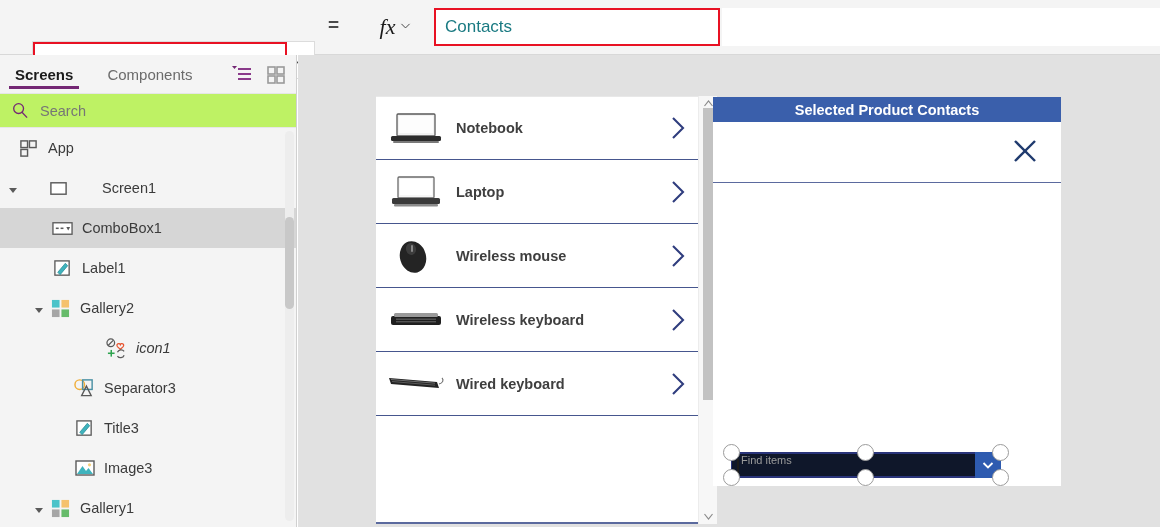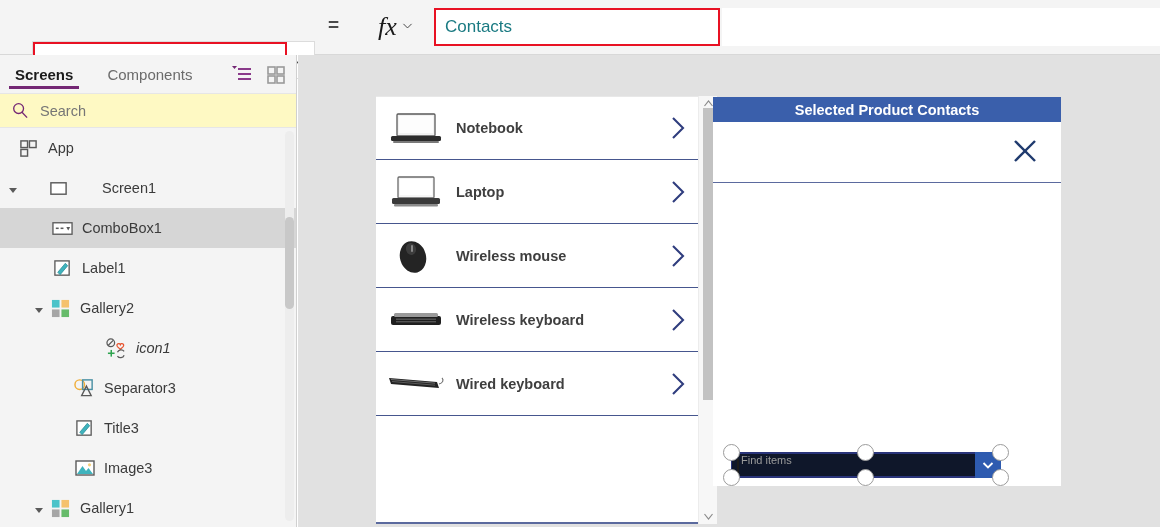--- a/index.html
+++ b/index.html
@@ -48,21 +48,21 @@
   }
   .fx-wrap {
     position: absolute; left: 362px; top: 8px;
     width: 68px; height: 38px;
     background: #f4f4f4;
     display: flex; align-items: center; justify-content: center;
     gap: 4px;
   }
   .fx-glyph {
     font-family: "Liberation Serif", serif;
-    font-style: italic; font-size: 26px; color: #1a1a1a;
+    font-style: italic; font-size: 22px; color: #1a1a1a;
   }
   .formula-input-box {
     position: absolute; left: 434px; top: 8px;
     width: 286px; height: 38px;
     border: 2px solid #e81123;
     background: #ffffff;
     display: flex; align-items: center;
   }
   .formula-text {
     padding-left: 9px;
@@ -101,21 +101,21 @@
   .tab-screens { margin-left: 9px; }
   .tab-components { margin-left: 22px; }
   .view-icons {
     position: absolute; right: 10px; top: 9px;
     display: flex; gap: 14px; align-items: center;
   }
   .view-icon { width: 20px; height: 20px; cursor: pointer; }
 
   .search-row {
     position: relative;
-    height: 35px; background: #fef9c3;
+    height: 35px; background: #bef264;
     border-top: 1px solid #e6e6e6;
     border-bottom: 1px solid #e6e6e6;
     display: flex; align-items: center;
   }
   .search-icon-box {
     width: 40px; display: flex; align-items: center; justify-content: center;
   }
   .search-placeholder {
     font-size: 14.5px; color: #767676;
   }

